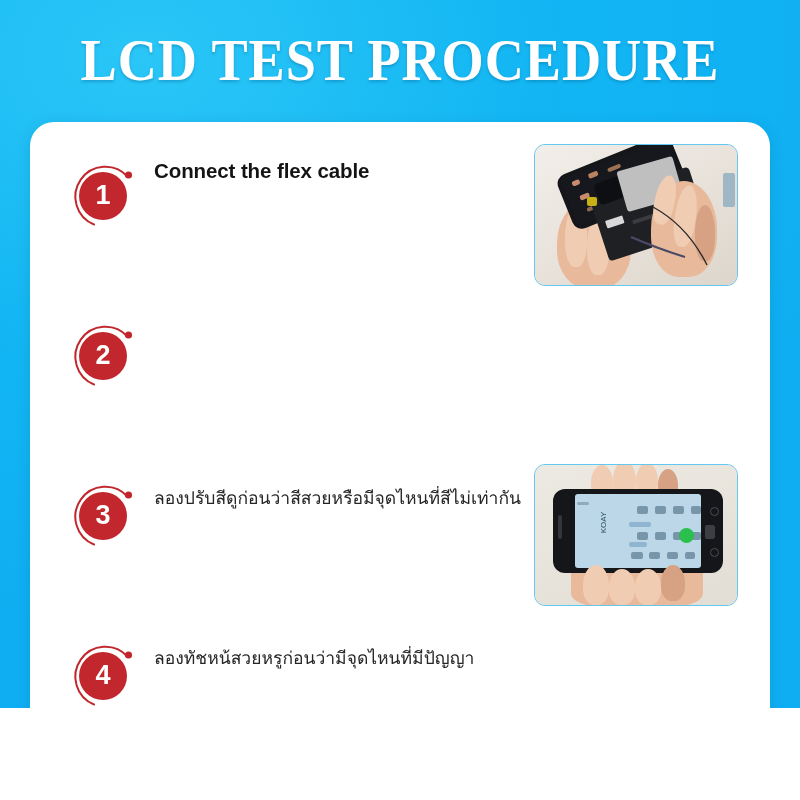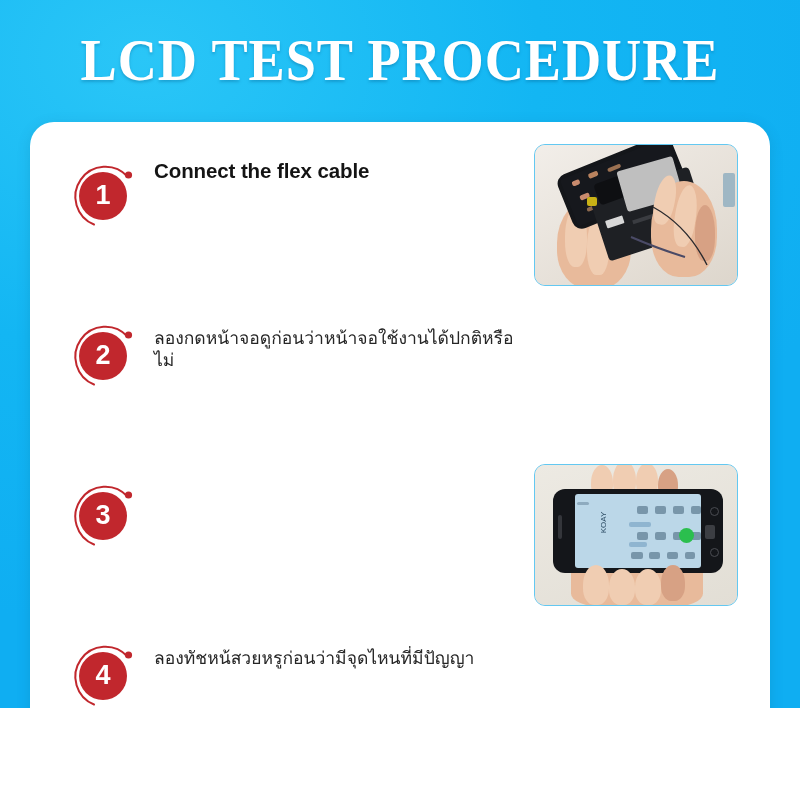--- a/index.html
+++ b/index.html
@@ -267,21 +267,20 @@
         <div class="badge-wrap">
           <svg class="badge-ring" viewBox="0 0 66 66">
             <path d="M57.5 14.5 A30 30 0 1 0 24 62.5" fill="none" stroke="#C1272D" stroke-width="2" stroke-linecap="round"></path>
             <circle cx="58.5" cy="13" r="3.6" fill="#C1272D"></circle>
           </svg>
           <div class="badge-circle">
             <span class="badge-num">2</span>
           </div>
         </div>
         <div class="txt">
-          <div class="txt-th">ลองกดหน้าจอดูก่อนว่าหน้าจอใช้งานได้ปกติหรือไม่</div>
         </div>
         <div class="photo photo-1">
           <div class="ph-inner wall2">
 
             <div class="finger skin" style="left:36px; top:86px; width:132px; height:56px; border-radius:40% 40% 24% 24%;"></div>
 
             <div class="finger skin-l" style="left:56px; top:0px; width:22px; height:36px;"></div>
             <div class="finger skin-l" style="left:78px; top:-4px; width:23px; height:38px;"></div>
             <div class="finger skin-l" style="left:101px; top:-2px; width:22px; height:36px;"></div>
             <div class="finger skin-d" style="left:123px; top:4px; width:20px; height:32px;"></div>
@@ -324,20 +323,21 @@
         <div class="badge-wrap">
           <svg class="badge-ring" viewBox="0 0 66 66">
             <path d="M57.5 14.5 A30 30 0 1 0 24 62.5" fill="none" stroke="#C1272D" stroke-width="2" stroke-linecap="round"></path>
             <circle cx="58.5" cy="13" r="3.6" fill="#C1272D"></circle>
           </svg>
           <div class="badge-circle">
             <span class="badge-num">3</span>
           </div>
         </div>
         <div class="txt">
+          <div class="txt-th">ลองปรับสีดูก่อนว่าสีสวยหรือมีจุดไหนที่สีไม่เท่ากัน</div>
         </div>
         <div class="photo photo-2">
           <div class="ph-inner wall3">
 
             <div class="finger skin-l" style="left:76px; top:2px; width:22px; height:28px;"></div>
             <div class="finger skin-l" style="left:98px; top:0px; width:22px; height:28px;"></div>
             <div class="finger skin-d" style="left:120px; top:4px; width:21px; height:26px;"></div>
 
           </div>
         </div>

